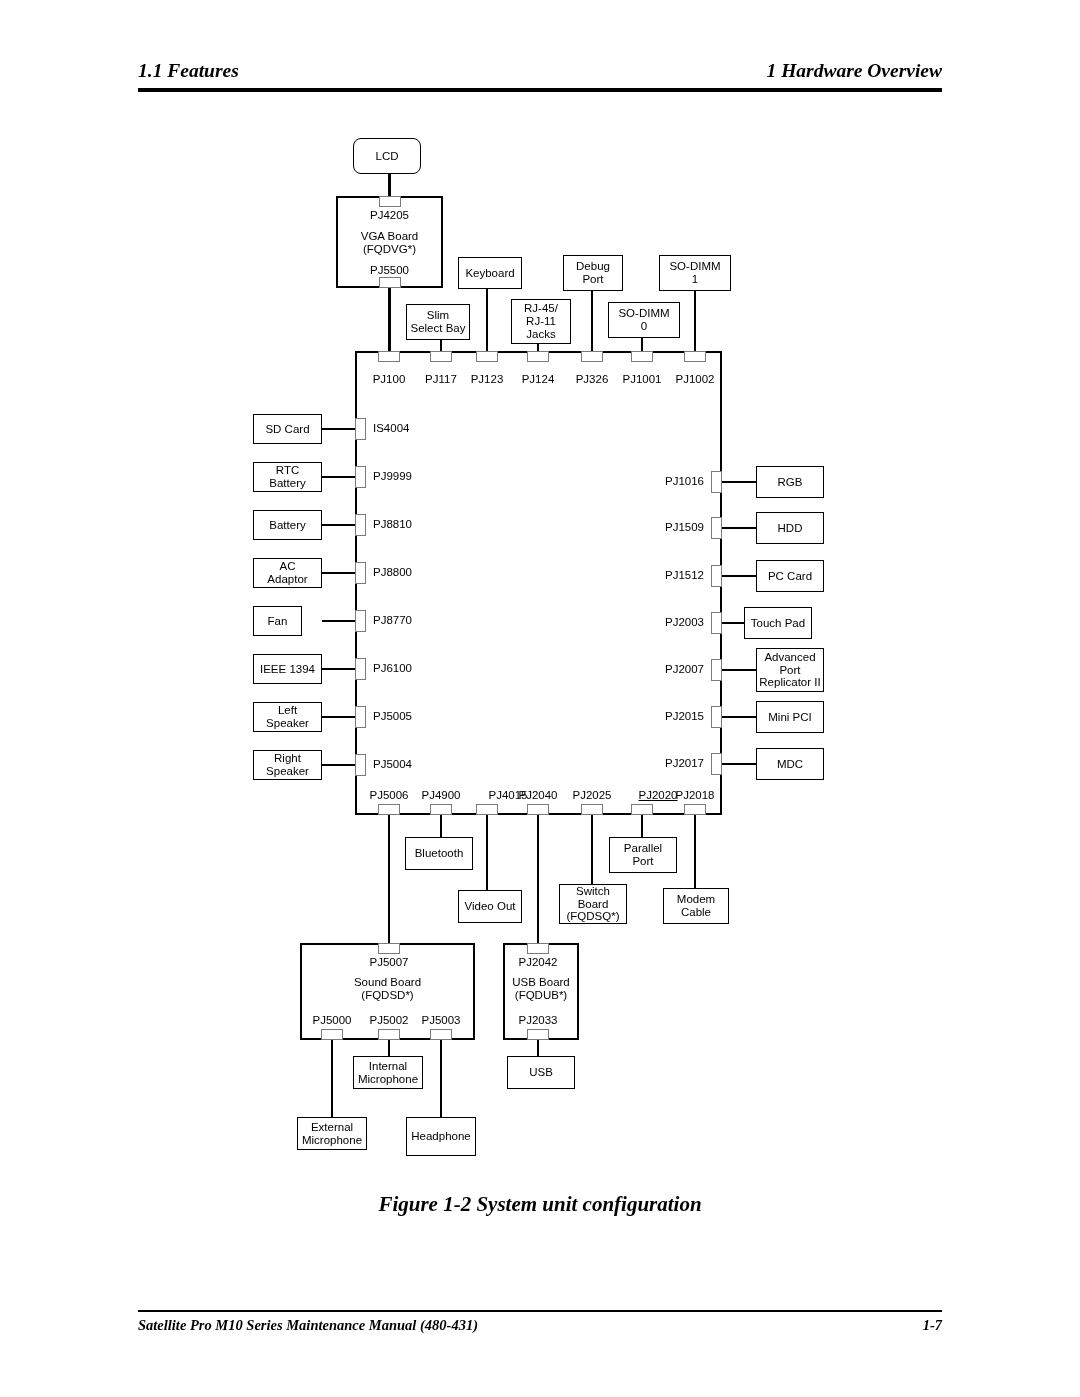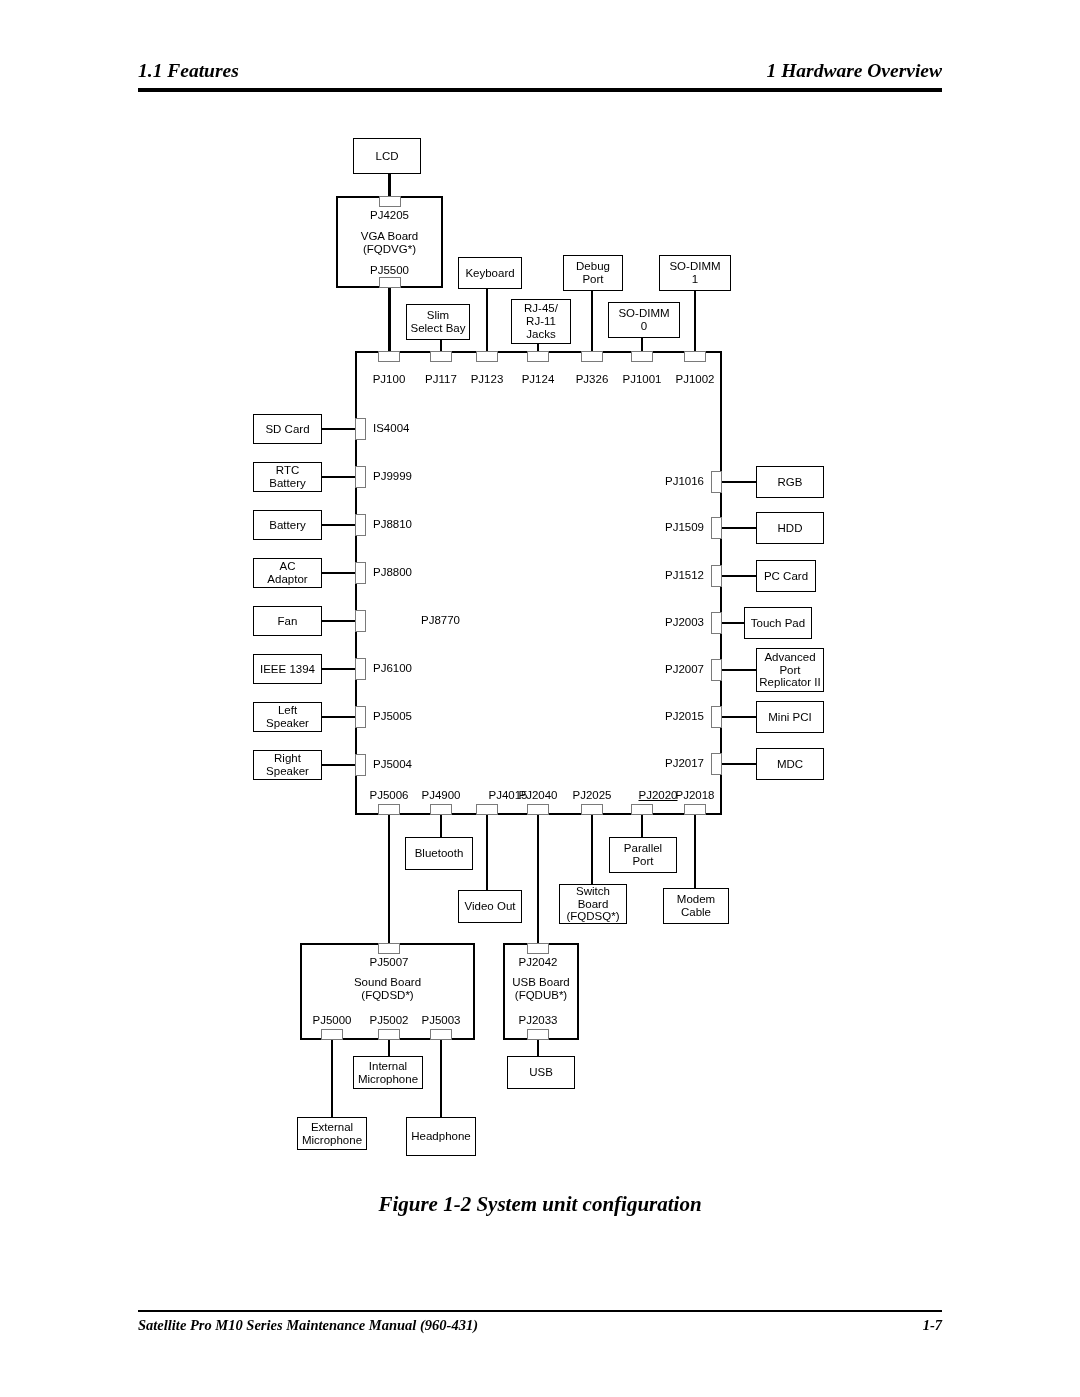--- a/index.html
+++ b/index.html
@@ -162,21 +162,21 @@
 
 <div id="page-header">
   <div class="hdr-left">1.1 Features</div>
   <div class="hdr-right">1 Hardware Overview</div>
   <div class="hdr-rule"></div>
 </div>
 
 <div id="diagram">
     <div class="board" style="left: 355px; top: 351px; width: 367px; height: 464px;"></div>
     <div class="board" style="left: 336px; top: 196px; width: 107px; height: 92px;"></div>
-    <div class="node" style="left: 353px; top: 138px; width: 68px; height: 36px;">LCD</div>
+    <div class="node" style="left: 353px; top: 138px; width: 68px; height: 36px; border-radius: 8px;">LCD</div>
     <div class="wire v" style="left: 388.4px; top: 174px; height: 22px;"></div>
     <div class="conn" style="left: 378.5px; top: 196px; width: 22px; height: 11px;"></div>
     <div class="plabel c" style="left: 389.5px; top: 209px;">PJ4205</div>
     <div class="board-label" style="left: 336px; top: 230px; width: 107px;">VGA Board<br>(FQDVG*)</div>
     <div class="plabel c" style="left: 389.5px; top: 264px;">PJ5500</div>
     <div class="conn" style="left: 378.5px; top: 277px; width: 22px; height: 11px;"></div>
     <div class="wire v" style="left: 388.4px; top: 288px; height: 63px;"></div>
     <div class="conn" style="left: 378px; top: 351px; width: 22px; height: 11px;"></div>
     <div class="plabel c" style="left: 389px; top: 373px;">PJ100</div>
     <div class="conn" style="left: 430px; top: 351px; width: 22px; height: 11px;"></div>
@@ -212,45 +212,45 @@
     <div class="conn" style="left: 355px; top: 466px; width: 11px; height: 22px;"></div>
     <div class="plabel" style="left: 373px; top: 470px;">PJ9999</div>
     <div class="node" style="left: 253px; top: 510px; width: 69px; height: 30px;">Battery</div>
     <div class="wire h" style="left: 322px; top: 523.9px; width: 33px;"></div>
     <div class="conn" style="left: 355px; top: 514px; width: 11px; height: 22px;"></div>
     <div class="plabel" style="left: 373px; top: 518px;">PJ8810</div>
     <div class="node" style="left: 253px; top: 558px; width: 69px; height: 30px;">AC<br>Adaptor</div>
     <div class="wire h" style="left: 322px; top: 571.9px; width: 33px;"></div>
     <div class="conn" style="left: 355px; top: 562px; width: 11px; height: 22px;"></div>
     <div class="plabel" style="left: 373px; top: 566px;">PJ8800</div>
-    <div class="node" style="left: 253px; top: 606px; width: 69px; height: 30px;">Fan</div>
+    <div class="node" style="left: 253px; top: 606px; width: 49px; height: 30px;">Fan</div>
     <div class="wire h" style="left: 322px; top: 619.9px; width: 33px;"></div>
     <div class="conn" style="left: 355px; top: 610px; width: 11px; height: 22px;"></div>
-    <div class="plabel" style="left: 373px; top: 614px; margin-left: 48px;">PJ8770</div>
+    <div class="plabel" style="left: 373px; top: 614px;">PJ8770</div>
     <div class="node" style="left: 253px; top: 654px; width: 69px; height: 30px;">IEEE 1394</div>
     <div class="wire h" style="left: 322px; top: 667.9px; width: 33px;"></div>
     <div class="conn" style="left: 355px; top: 658px; width: 11px; height: 22px;"></div>
     <div class="plabel" style="left: 373px; top: 662px;">PJ6100</div>
     <div class="node" style="left: 253px; top: 702px; width: 69px; height: 30px;">Left<br>Speaker</div>
     <div class="wire h" style="left: 322px; top: 715.9px; width: 33px;"></div>
     <div class="conn" style="left: 355px; top: 706px; width: 11px; height: 22px;"></div>
     <div class="plabel" style="left: 373px; top: 710px;">PJ5005</div>
     <div class="node" style="left: 253px; top: 750px; width: 69px; height: 30px;">Right<br>Speaker</div>
     <div class="wire h" style="left: 322px; top: 763.9px; width: 33px;"></div>
     <div class="conn" style="left: 355px; top: 754px; width: 11px; height: 22px;"></div>
     <div class="plabel" style="left: 373px; top: 758px;">PJ5004</div>
     <div class="node" style="left: 756px; top: 466px; width: 68px; height: 32px;">RGB</div>
     <div class="wire h" style="left: 722px; top: 480.9px; width: 34px;"></div>
     <div class="conn" style="left: 711px; top: 471px; width: 11px; height: 22px;"></div>
     <div class="plabel r" style="left: 704px; top: 475px; padding-left: 45px;">PJ1016</div>
     <div class="node" style="left: 756px; top: 512px; width: 68px; height: 32px;">HDD</div>
     <div class="wire h" style="left: 722px; top: 526.9px; width: 34px;"></div>
     <div class="conn" style="left: 711px; top: 517px; width: 11px; height: 22px;"></div>
     <div class="plabel r" style="left: 704px; top: 521px;">PJ1509</div>
-    <div class="node" style="left: 756px; top: 560px; width: 60px; height: 32px;">PC Card</div>
+    <div class="node" style="left: 756px; top: 560px; width: 68px; height: 32px;">PC Card</div>
     <div class="wire h" style="left: 722px; top: 574.9px; width: 34px;"></div>
     <div class="conn" style="left: 711px; top: 565px; width: 11px; height: 22px;"></div>
     <div class="plabel r" style="left: 704px; top: 569px;">PJ1512</div>
     <div class="node" style="left: 744px; top: 607px; width: 68px; height: 32px;">Touch Pad</div>
     <div class="wire h" style="left: 722px; top: 621.9px; width: 34px;"></div>
     <div class="conn" style="left: 711px; top: 612px; width: 11px; height: 22px;"></div>
     <div class="plabel r" style="left: 704px; top: 616px;">PJ2003</div>
     <div class="node" style="left: 756px; top: 648px; width: 68px; height: 44px;">Advanced<br>Port<br>Replicator II</div>
     <div class="wire h" style="left: 722px; top: 668.9px; width: 34px;"></div>
     <div class="conn" style="left: 711px; top: 659px; width: 11px; height: 22px;"></div>
@@ -312,15 +312,15 @@
     <div class="plabel c" style="left: 538px; top: 1014px;">PJ2033</div>
     <div class="conn" style="left: 527px; top: 1029px; width: 22px; height: 11px;"></div>
     <div class="node" style="left: 507px; top: 1056px; width: 68px; height: 33px;">USB</div>
     <div class="wire v" style="left: 536.9px; top: 1040px; height: 16px;"></div>
   </div>
 
 <div id="figure-caption">Figure 1-2  System unit configuration</div>
 
 <div id="page-footer">
   <div class="foot-rule"></div>
-  <div class="foot-left">Satellite Pro M10 Series Maintenance Manual (960-431)</div>
+  <div class="foot-left">Satellite Pro M10 Series Maintenance Manual (480-431)</div>
   <div class="foot-right">1-7</div>
 </div>
 
 </body></html>

